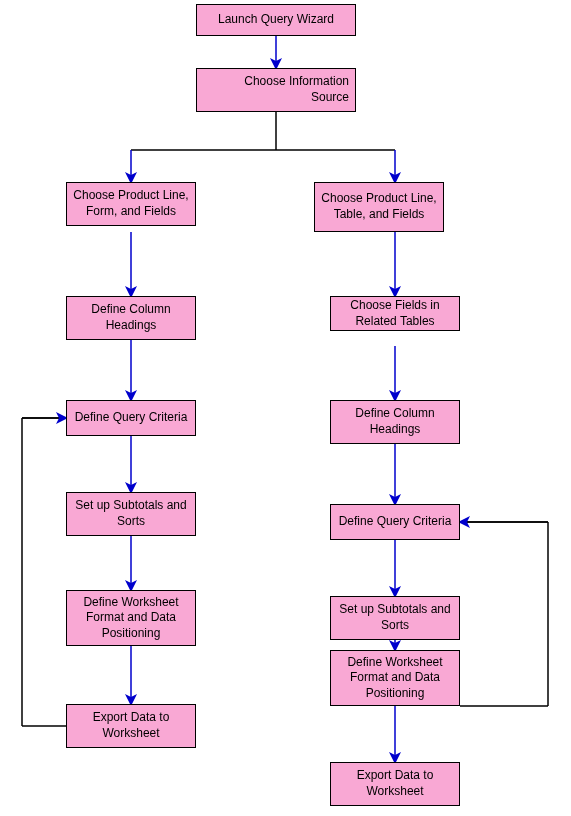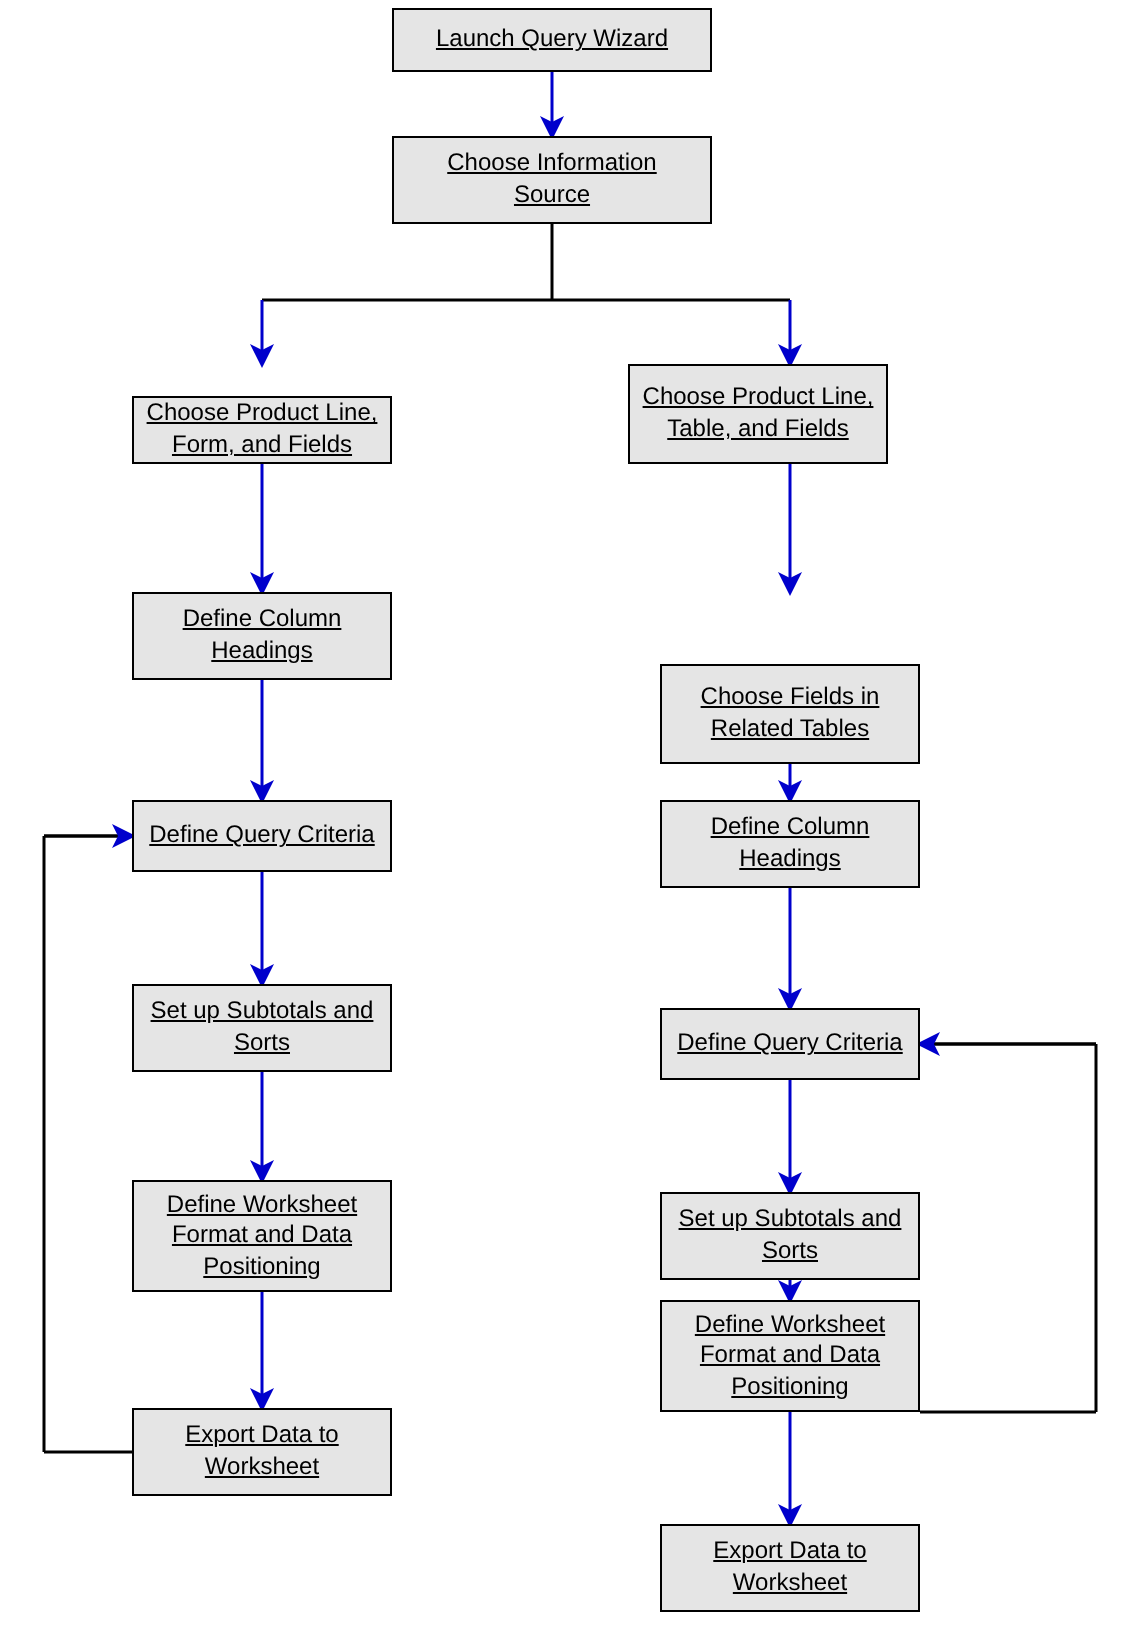--- a/index.html
+++ b/index.html
@@ -13,28 +13,27 @@
       overflow: hidden;
     }
     .diagram {
       position: relative;
       width: 571px;
       height: 816px;
     }
     .box {
       position: absolute;
       border: 1px solid #000;
-      background: #e5e5e5;
+      background: #f9a8d4;
       text-align: center;
       display: flex;
       align-items: center;
       justify-content: center;
       padding: 4px 6px;
       line-height: 1.3;
-      text-decoration: underline;
     }
     svg.lines {
       position: absolute;
       top: 0;
       left: 0;
       width: 571px;
       height: 816px;
       pointer-events: none;
     }
     
@@ -101,29 +100,29 @@
     <line x1="460" y1="522" x2="548" y2="522" stroke="#000" stroke-width="1.5"></line>
     <line x1="548" y1="522" x2="548" y2="706" stroke="#000" stroke-width="1.5"></line>
     <line x1="548" y1="706" x2="460" y2="706" stroke="#000" stroke-width="1.5"></line>
 
     <line x1="548" y1="522" x2="464" y2="522" stroke="#000" stroke-width="1.5" marker-end="url(#arrowBlue)"></line>
 
   </svg>
 
   <div class="box" style="left:196px; top:4px; width:160px; height:32px;">Launch Query Wizard</div>
 
-  <div class="box" style="left:196px; top:68px; width:160px; height:44px;">Choose Information Source</div>
+  <div class="box" style="left:196px; top:68px; width:160px; height:44px;text-align:right;">Choose Information Source</div>
 
-  <div class="box" style="left:66px; top:198px; width:130px; height:34px;">Choose Product Line, Form, and Fields</div>
+  <div class="box" style="left:66px; top:182px; width:130px; height:44px;">Choose Product Line, Form, and Fields</div>
 
   <div class="box" style="left:314px; top:182px; width:130px; height:50px;">Choose Product Line, Table, and Fields</div>
 
   <div class="box" style="left:66px; top:296px; width:130px; height:44px;">Define Column Headings</div>
 
-  <div class="box" style="left:330px; top:296px; width:130px; height:50px;margin-top:36px;">Choose Fields in Related Tables</div>
+  <div class="box" style="left:330px; top:296px; width:130px; height:35px;">Choose Fields in Related Tables</div>
 
   <div class="box" style="left:66px; top:400px; width:130px; height:36px;">Define Query Criteria</div>
 
   <div class="box" style="left:330px; top:400px; width:130px; height:44px;">Define Column Headings</div>
 
   <div class="box" style="left:66px; top:492px; width:130px; height:44px;">Set up Subtotals and Sorts</div>
 
   <div class="box" style="left:330px; top:504px; width:130px; height:36px;">Define Query Criteria</div>
 
   <div class="box" style="left:66px; top:590px; width:130px; height:56px;">Define Worksheet Format and Data Positioning</div>

